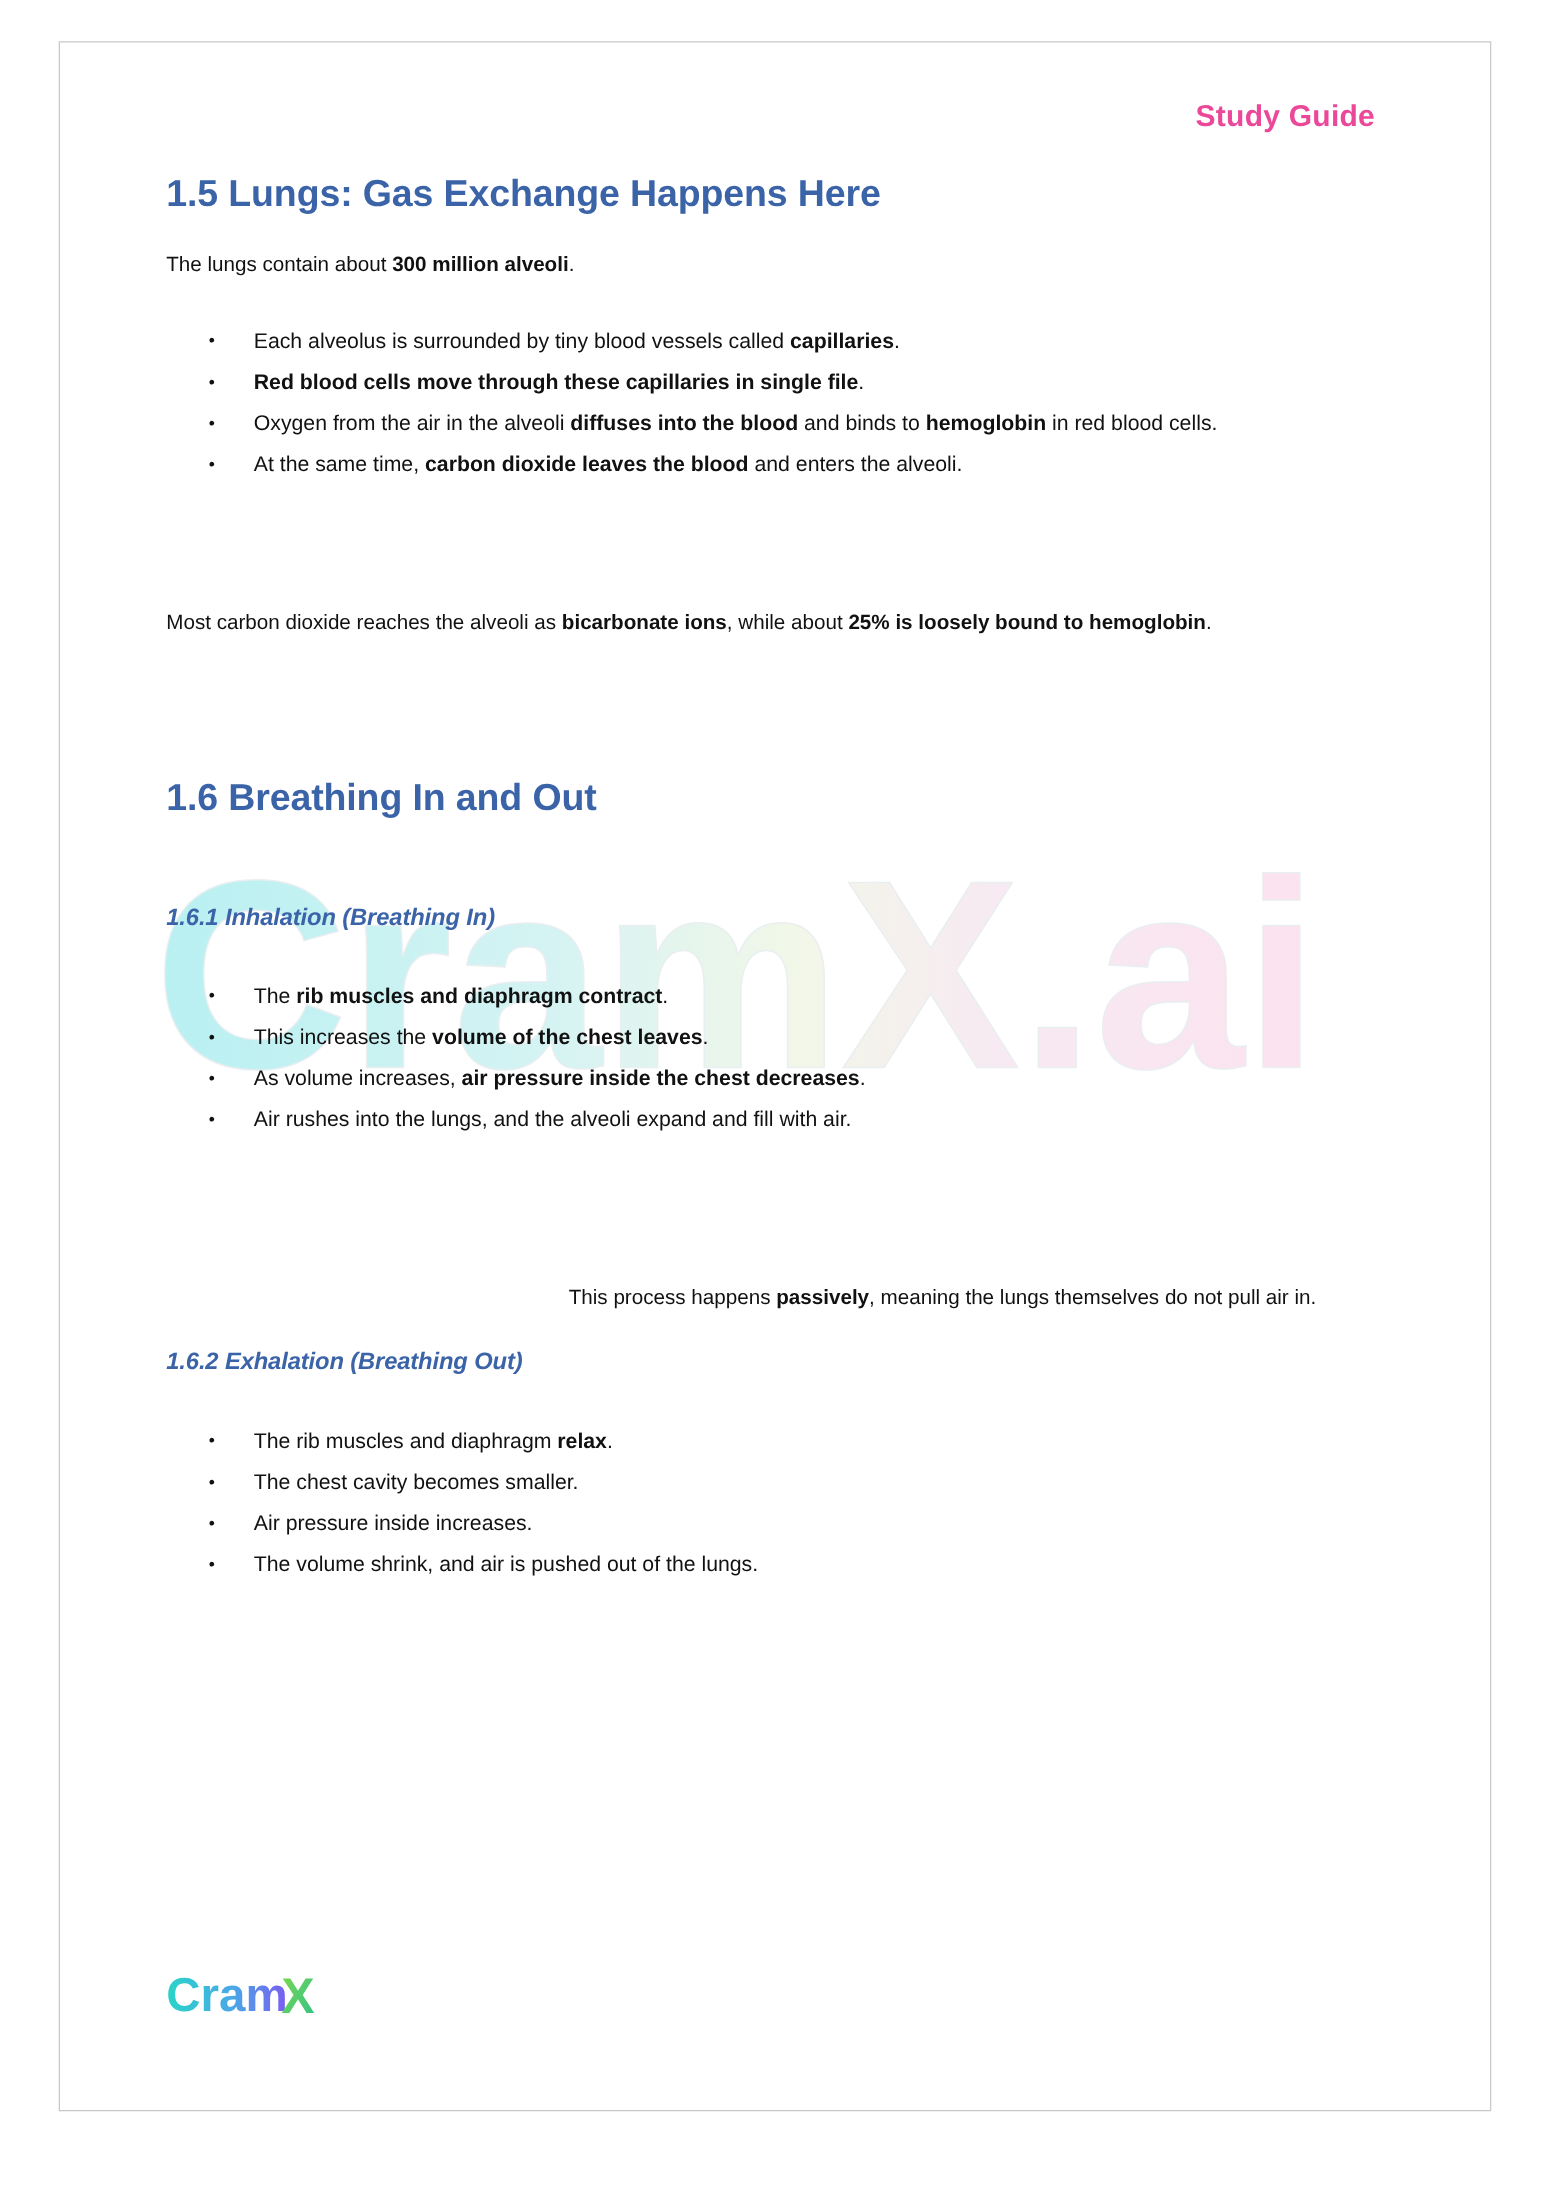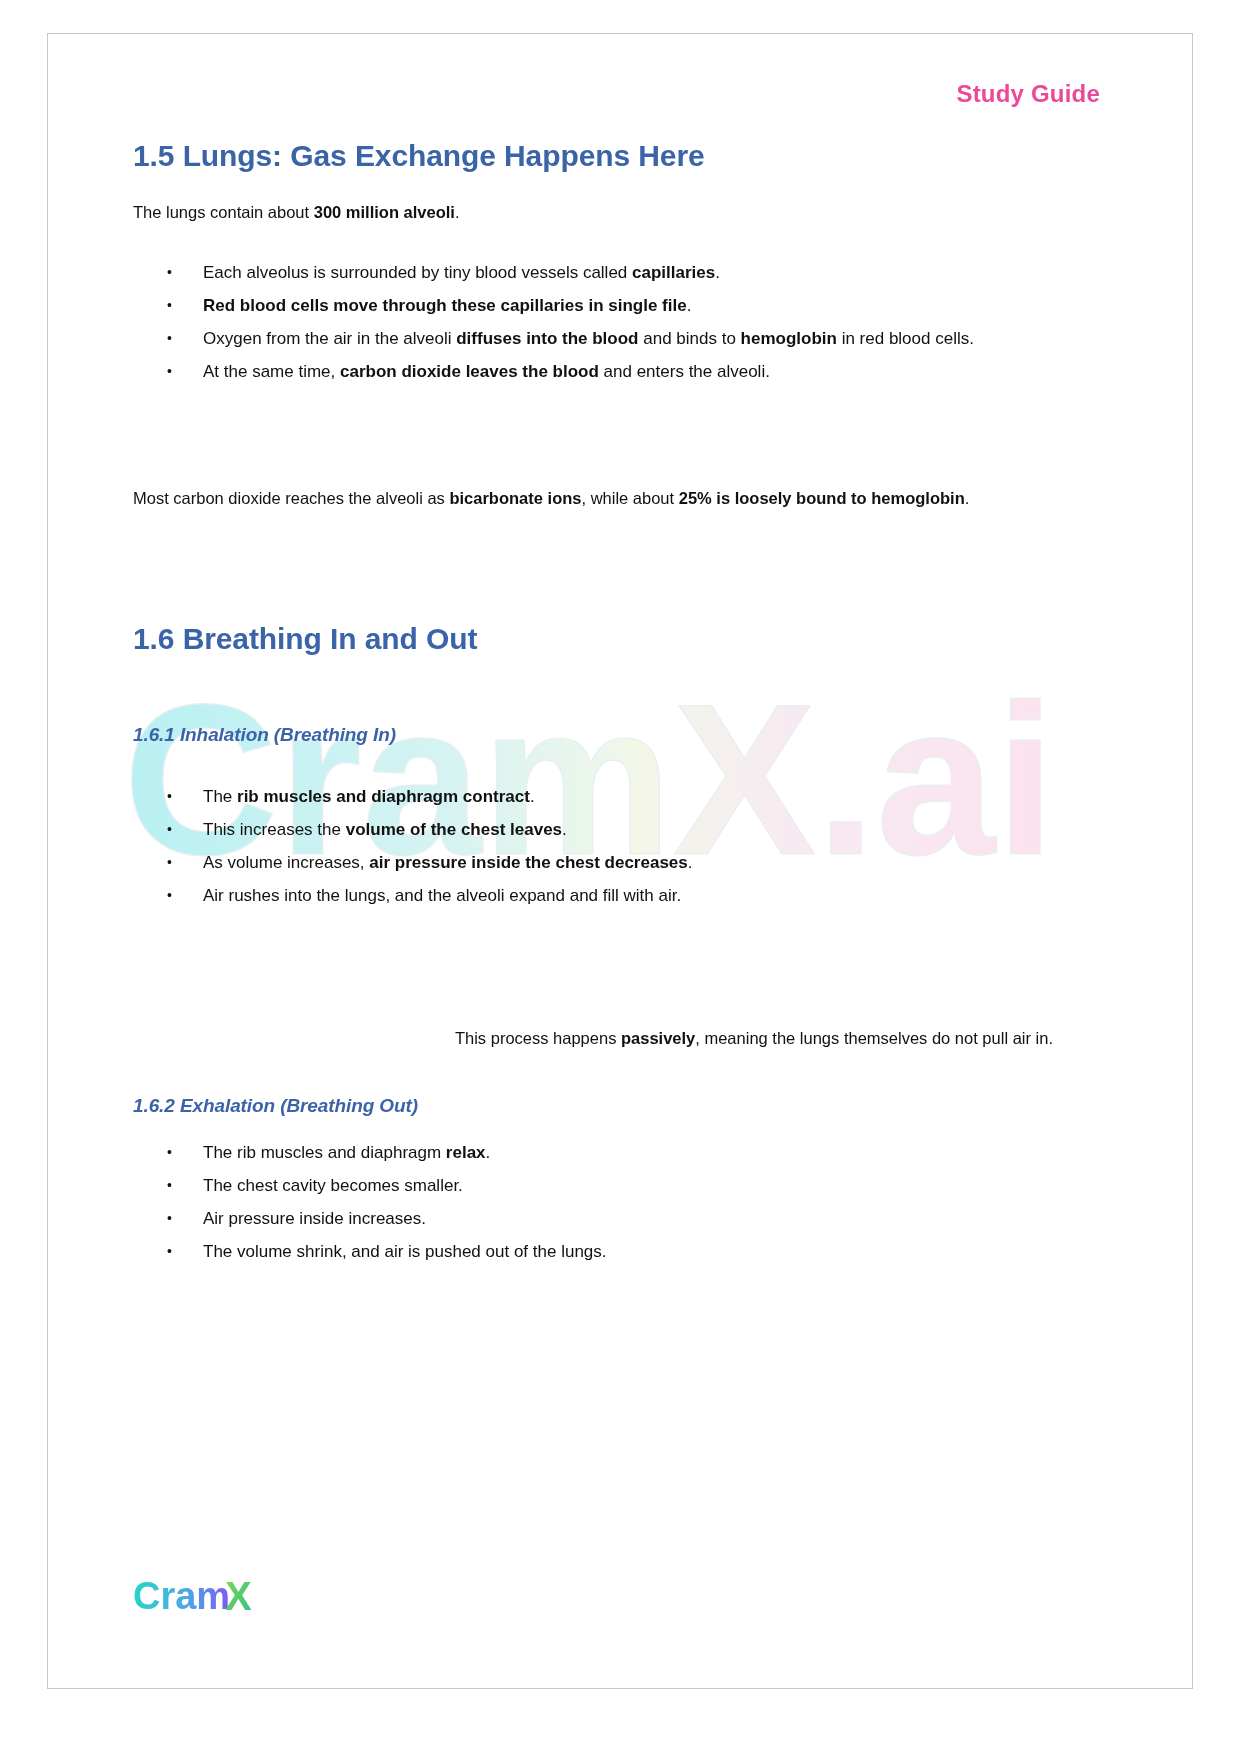--- a/index.html
+++ b/index.html
@@ -178,21 +178,21 @@
             <li>This increases the <b>volume of the chest leaves</b>.</li>
             <li>As volume increases, <b>air pressure inside the chest decreases</b>.</li>
             <li>Air rushes into the lungs, and the alveoli expand and fill with air.</li>
           </ul>
       </div>
 
       <div class="at" style="top:988px;text-align:right;">
         <p class="para">This process happens <b>passively</b>, meaning the lungs themselves do not pull air in.</p>
       </div>
 
-      <div class="at" style="top:1045px;margin-top:16px;">
+      <div class="at" style="top:1045px;">
         <h3 class="subsection">1.6.2 Exhalation (Breathing Out)</h3>
       </div>
 
       <div class="at" style="top:1102px;">
         <ul class="bullets">
             <li>The rib muscles and diaphragm <b>relax</b>.</li>
             <li>The chest cavity becomes smaller.</li>
             <li>Air pressure inside increases.</li>
             <li>The volume shrink, and air is pushed out of the lungs.</li>
           </ul>

